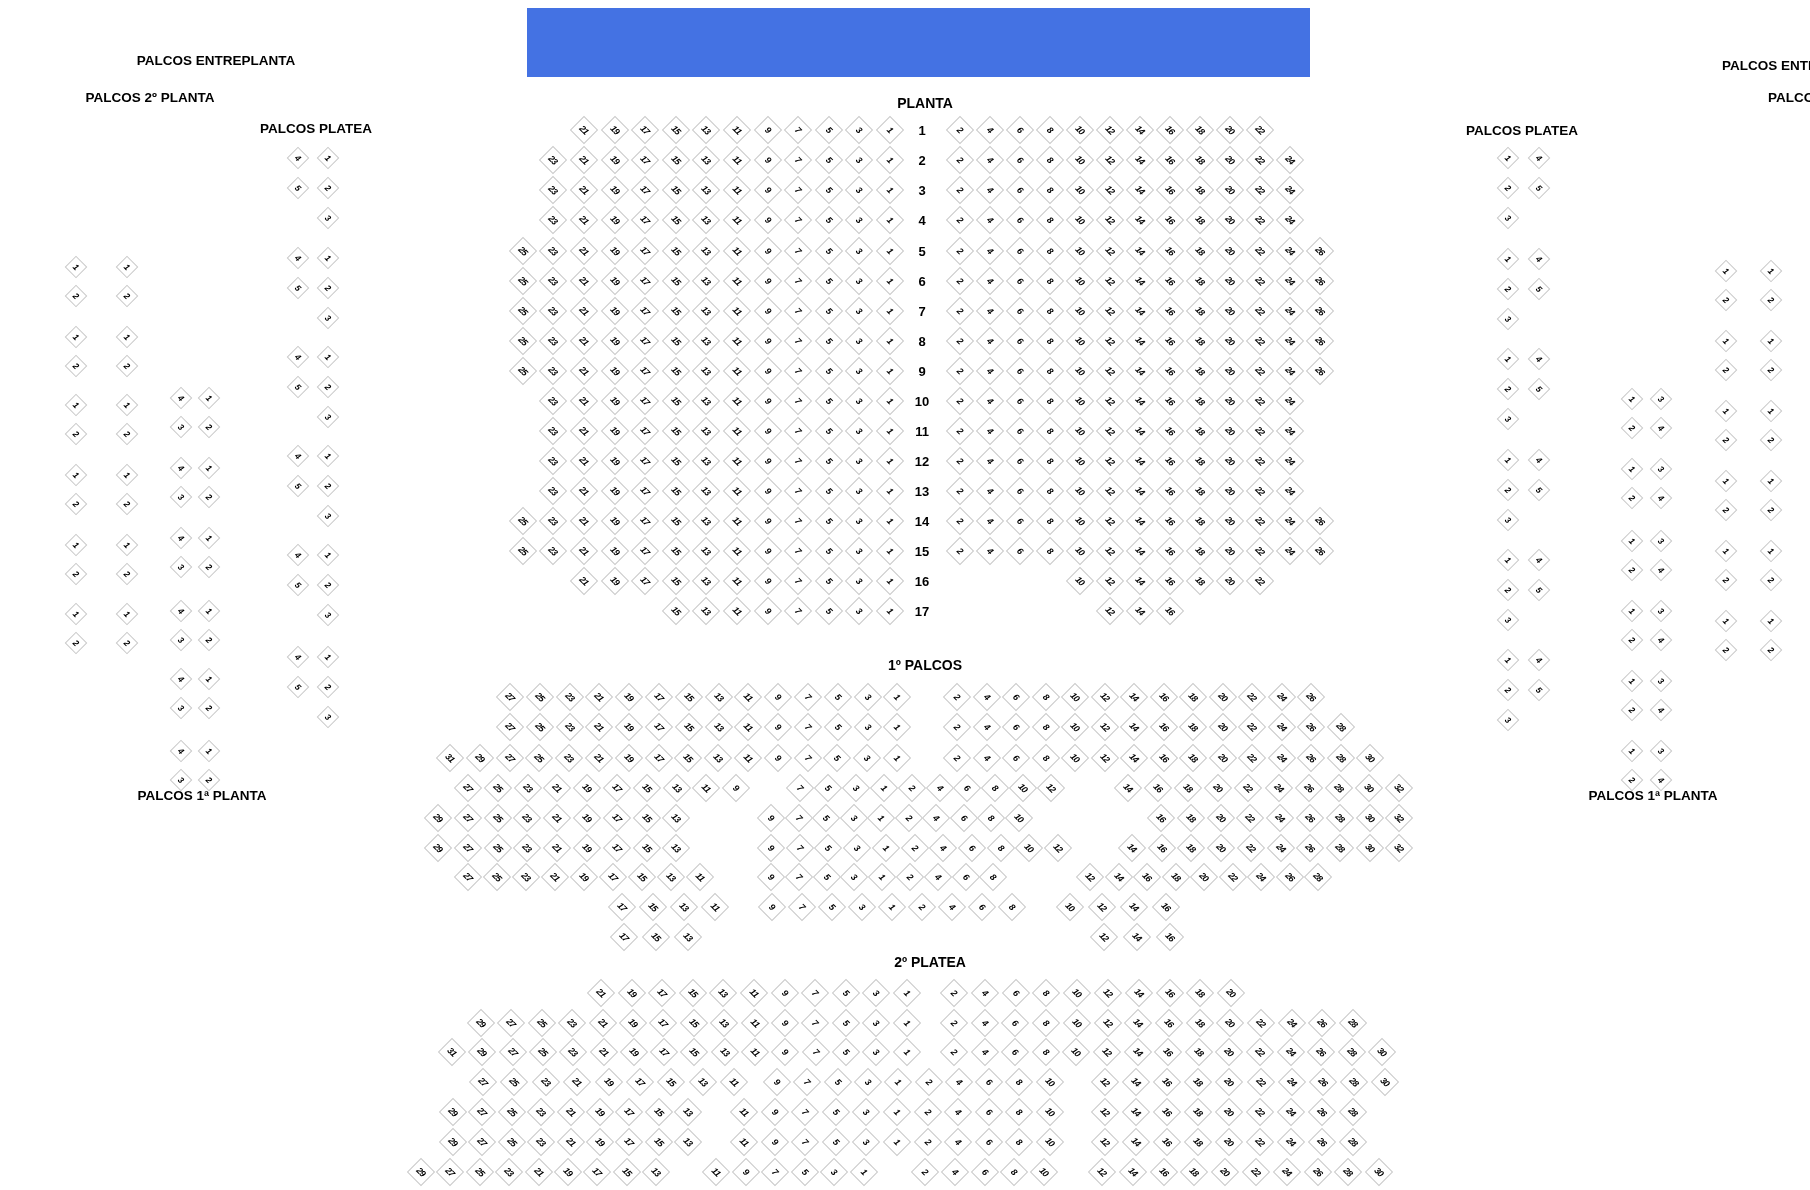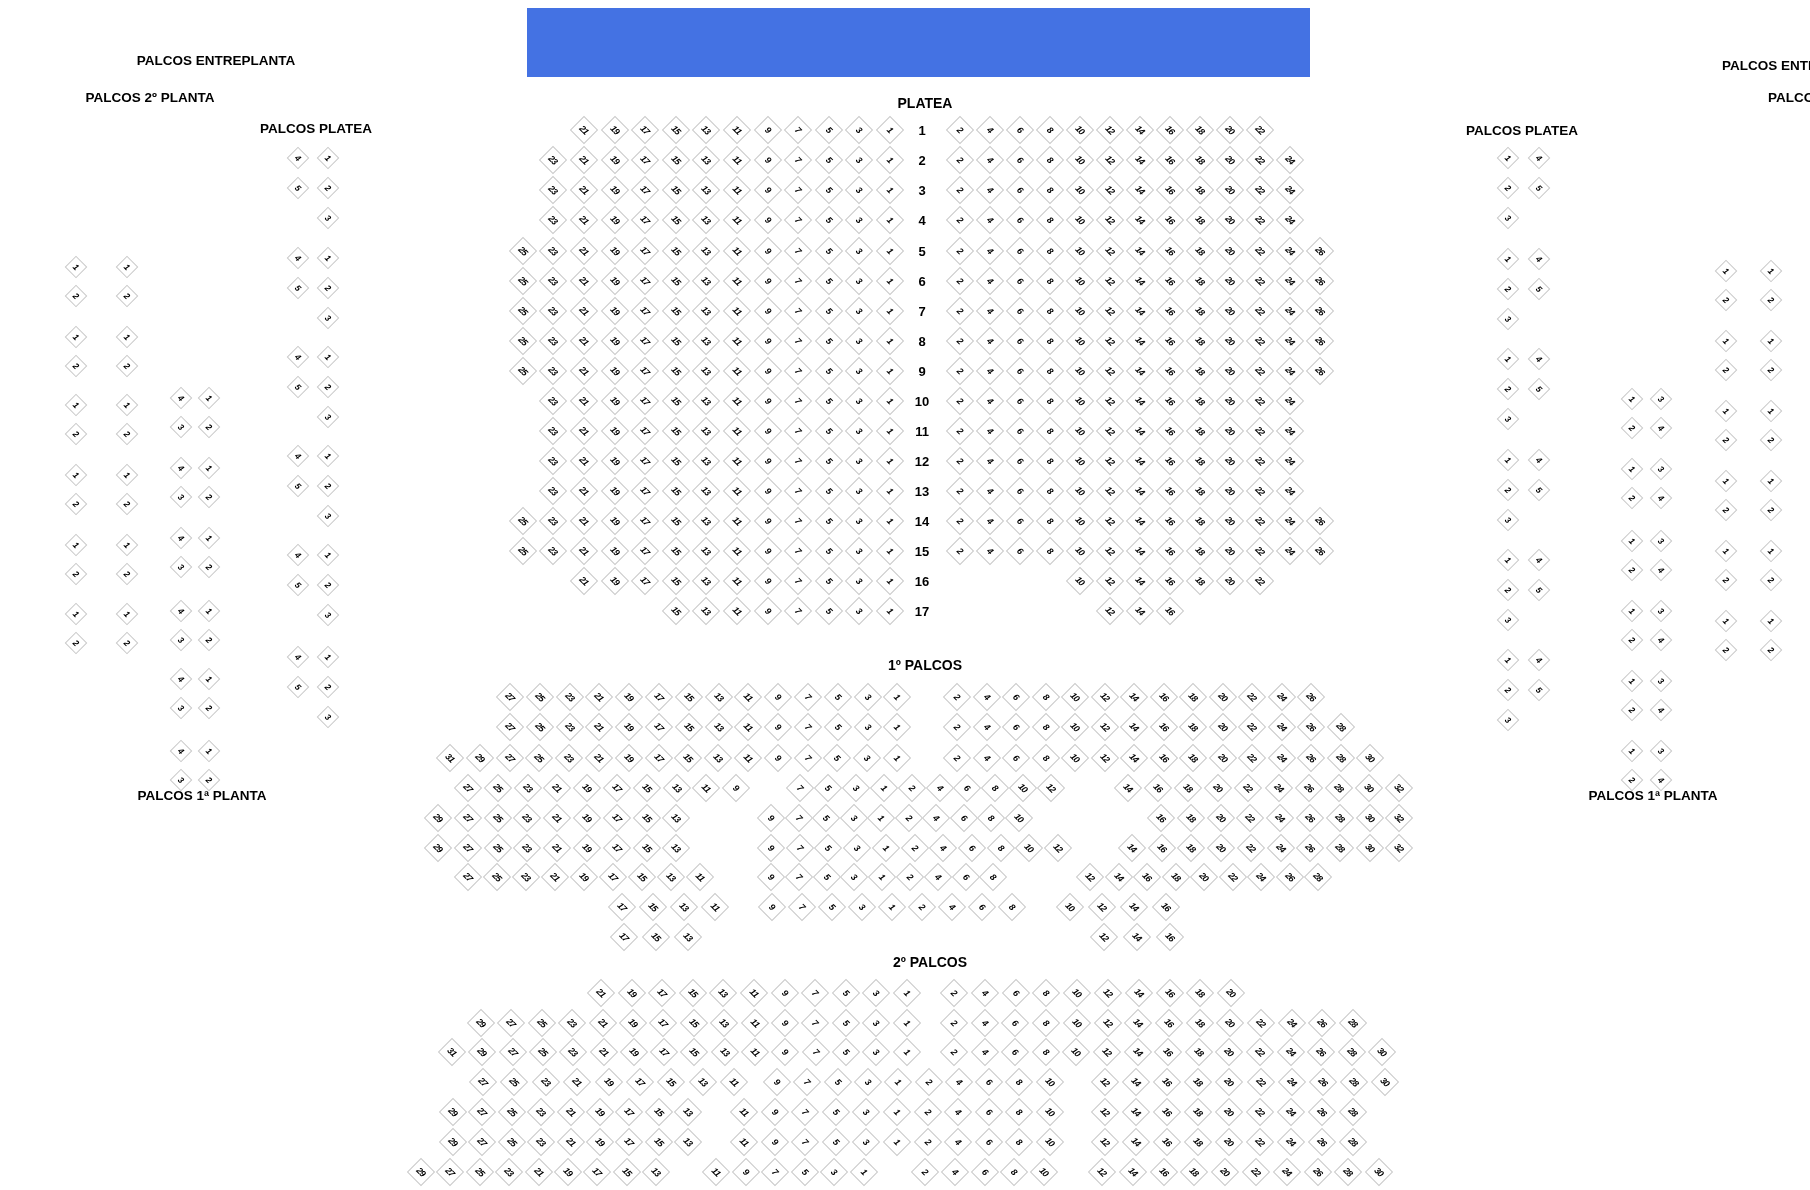--- a/index.html
+++ b/index.html
@@ -14,23 +14,23 @@
   .section-title{position:absolute;transform:translate(-50%,-50%);font-weight:700;font-size:14px;color:#000;white-space:nowrap;}
   .palco-label{position:absolute;font-weight:700;font-size:13.5px;color:#000;white-space:nowrap;}
   .palco-label.center{transform:translate(-50%,-50%);}
   .palco-label.left{transform:translateY(-50%);}
 </style>
 </head>
 <body>
 
 <div id="page">
   <div id="stage" style="left: 527px; top: 8px; width: 783px; height: 69px; background: rgb(68, 114, 227);"></div>
-  <div class="section-title" id="platea-title" style="left: 925px; top: 103px;">PLATEA</div>
+  <div class="section-title" id="platea-title" style="left: 925px; top: 103px;">PLANTA</div>
   <div class="section-title" id="planta1-title" style="left: 925px; top: 665px;">1º PALCOS</div>
-  <div class="section-title" id="planta2-title" style="left: 930px; top: 962px;">2º PALCOS</div>
+  <div class="section-title" id="planta2-title" style="left: 930px; top: 962px;">2º PLATEA</div>
   <div id="labels-layer">
       <div class="palco-label center" style="left: 216px; top: 60px;">PALCOS ENTREPLANTA</div>
       <div class="palco-label center" style="left: 150px; top: 97px;">PALCOS 2º PLANTA</div>
       <div class="palco-label center" style="left: 316px; top: 128px;">PALCOS PLATEA</div>
       <div class="palco-label center" style="left: 202px; top: 795px;">PALCOS 1ª PLANTA</div>
       <div class="palco-label center" style="left: 1522px; top: 130px;">PALCOS PLATEA</div>
       <div class="palco-label center" style="left: 1653px; top: 795px;">PALCOS 1ª PLANTA</div>
       <div class="palco-label left" style="left: 1722px; top: 65px;">PALCOS ENTREPLANTA</div>
       <div class="palco-label left" style="left: 1768px; top: 97px;">PALCOS 2º PLANTA</div>
     </div>

